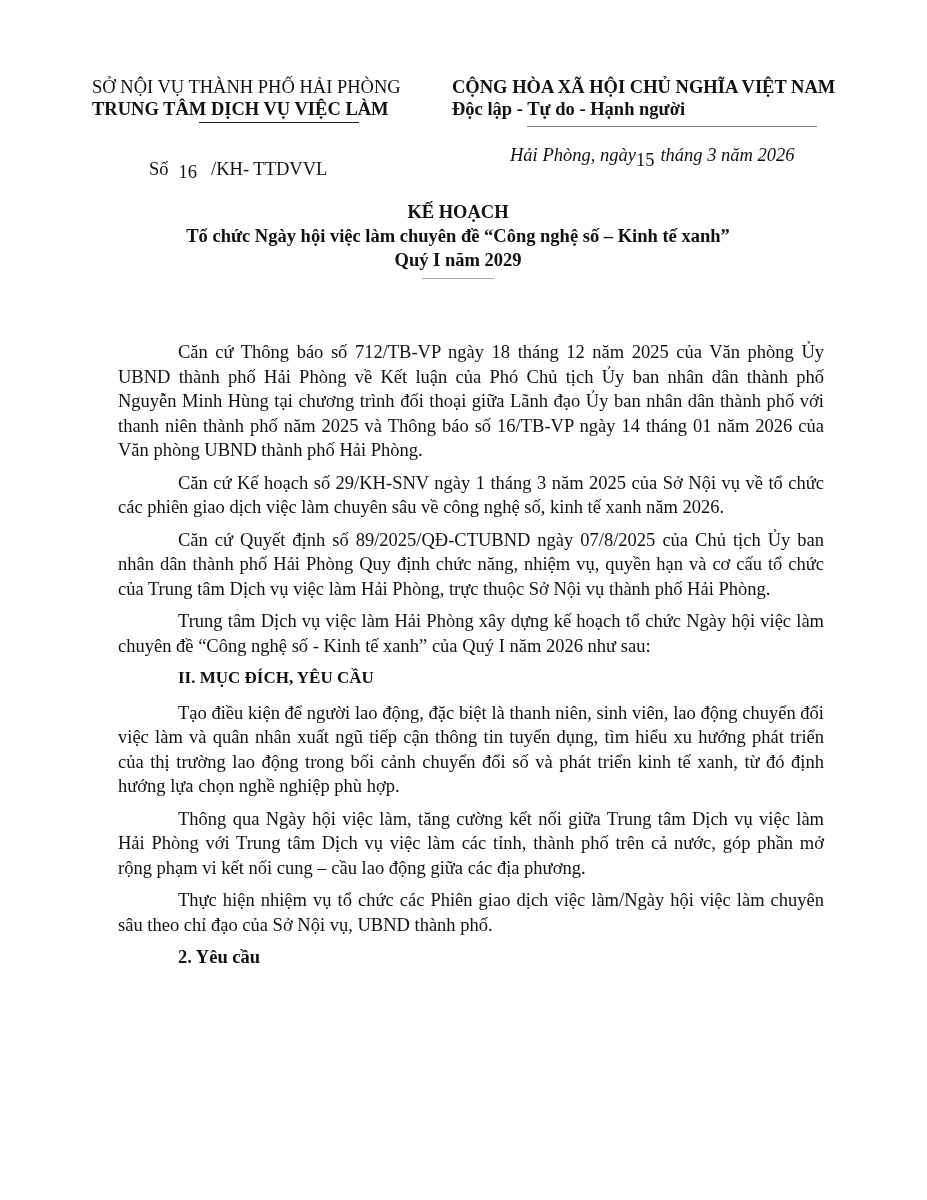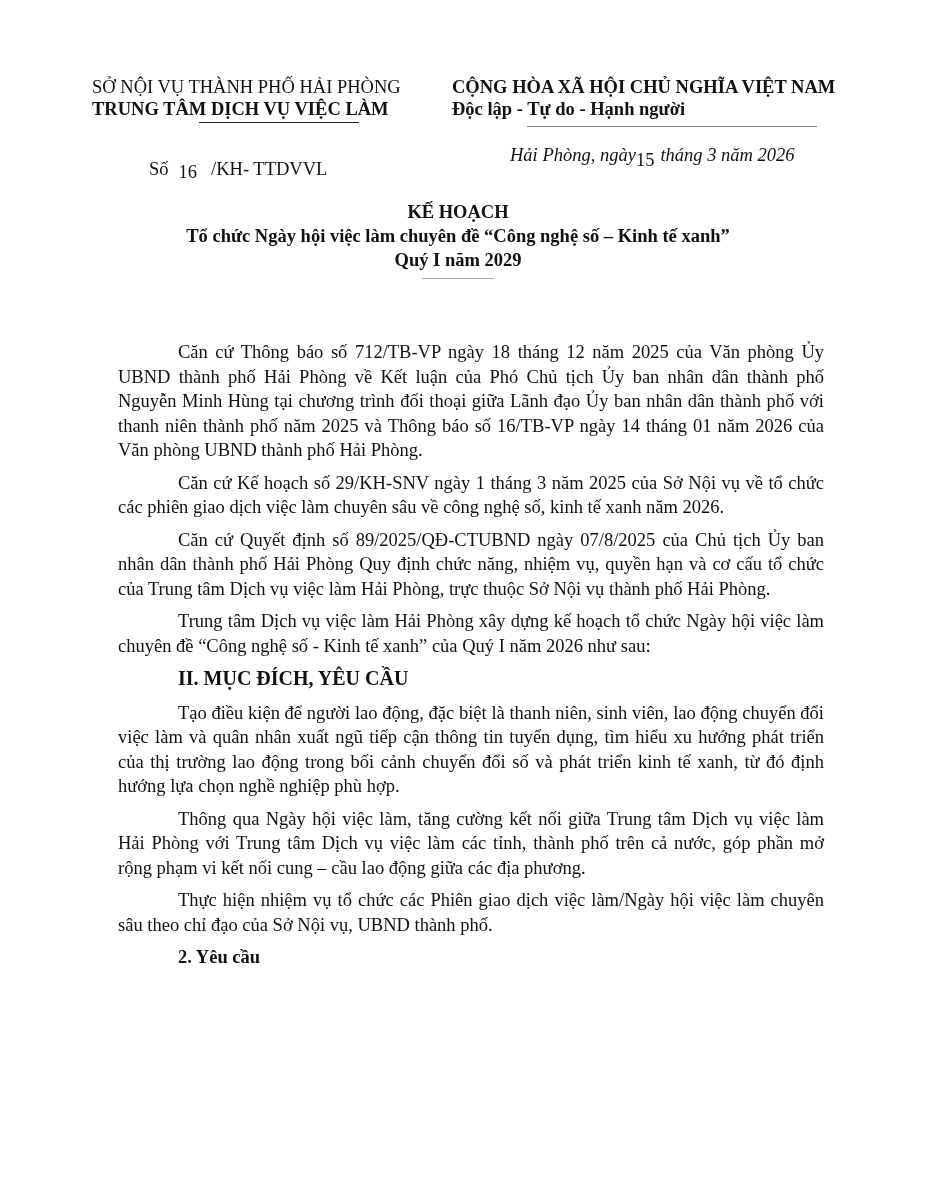--- a/index.html
+++ b/index.html
@@ -40,21 +40,21 @@
       font-weight: bold; font-size: 18.5px; line-height: 24px;
     }
     .title-block .rule {
       width: 72px; height: 0; border-top: 1px solid #aaa; margin: 6px auto 0 auto;
     }
     .body-text {
       position: absolute; left: 118px; top: 340px; width: 706px;
       font-size: 18.5px; line-height: 24.5px; text-align: justify;
     }
     .body-text p { margin: 0 0 8px 0; text-indent: 60px; }
-    .body-text .sec-head { font-weight: bold; font-size: 20px; margin: 0 0 10px 0; text-indent: 60px; }
+    .body-text .sec-head { font-weight: bold; font-size: 17px; margin: 0 0 10px 0; text-indent: 60px; }
     .body-text .sub-head { font-weight: bold; font-size: 18.5px; margin: 0 0 8px 0; text-indent: 60px; }
   </style>
 </head>
 <body>
 
 <div class="hdr-left">
   <div class="org1">SỞ NỘI VỤ THÀNH PHỐ HẢI PHÒNG</div>
   <div class="org2">TRUNG TÂM DỊCH VỤ VIỆC LÀM</div>
   <div class="rule"></div>
 </div>

